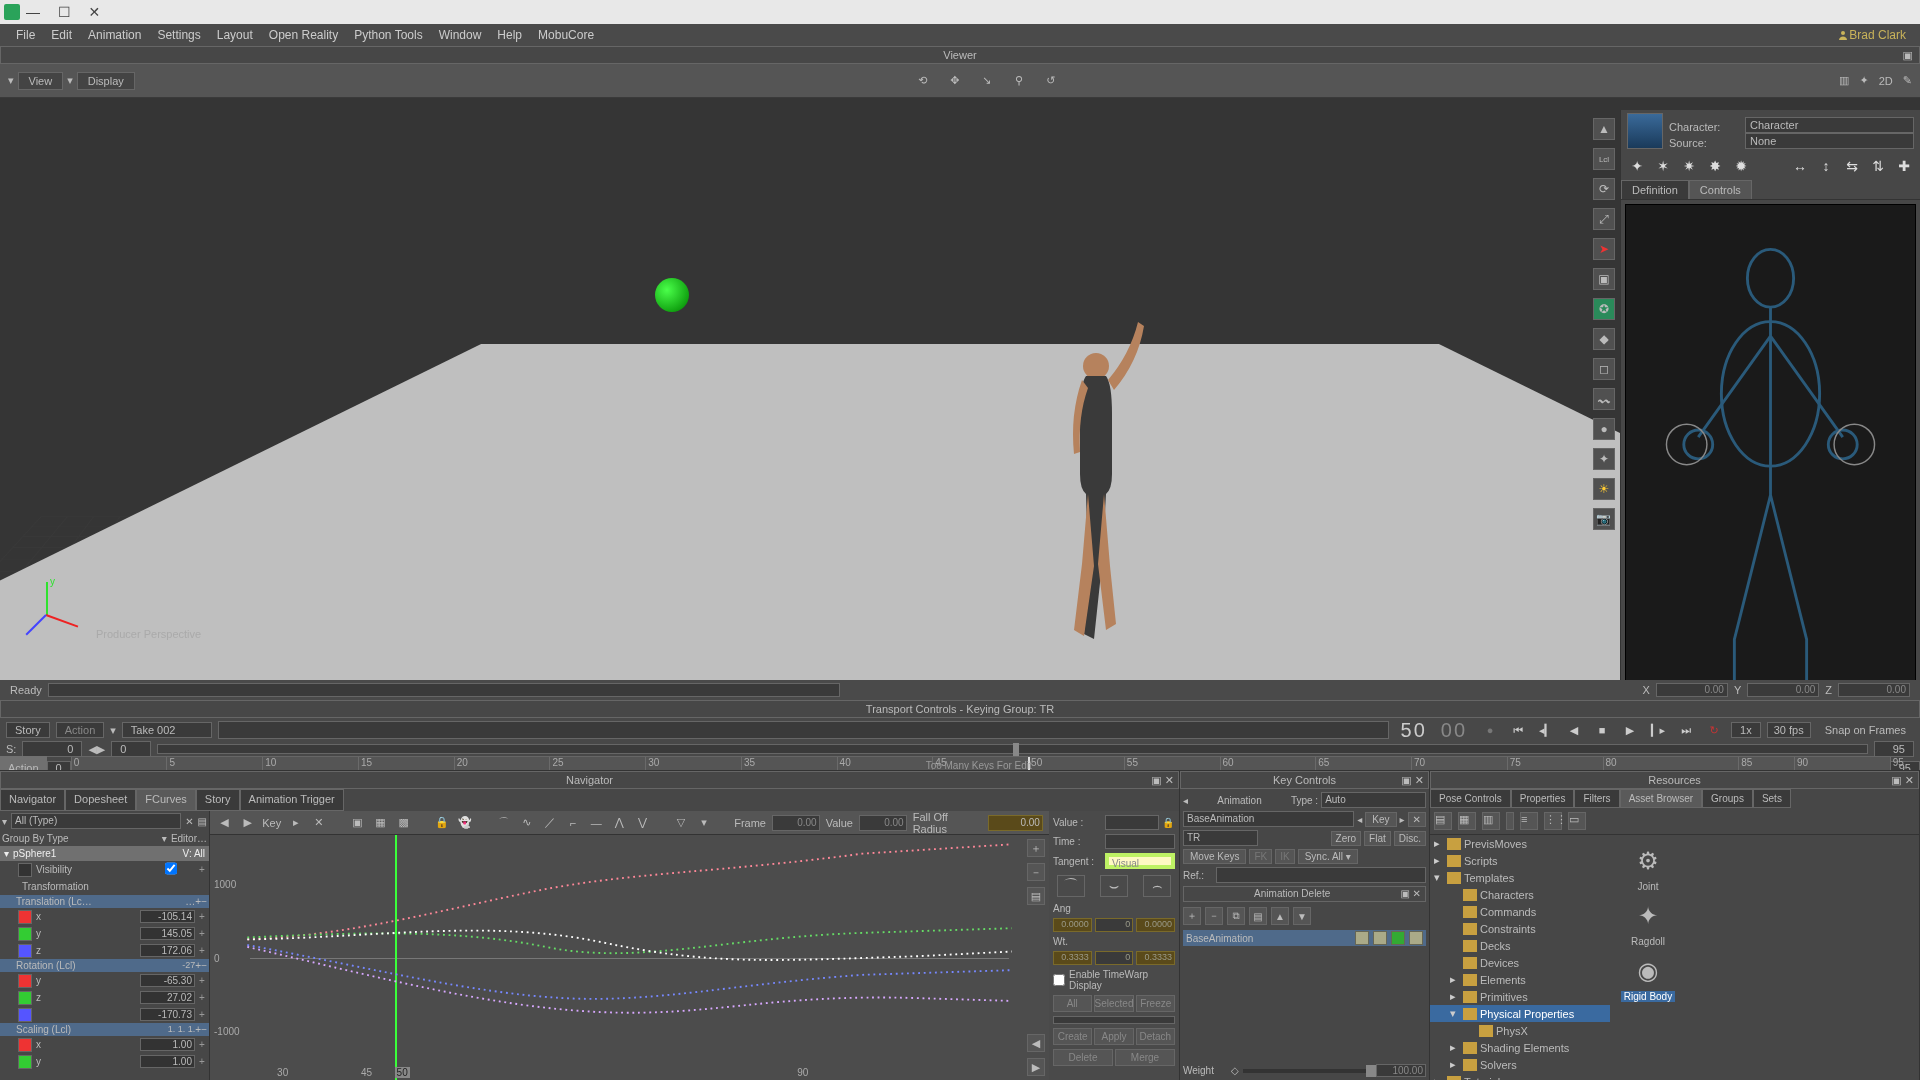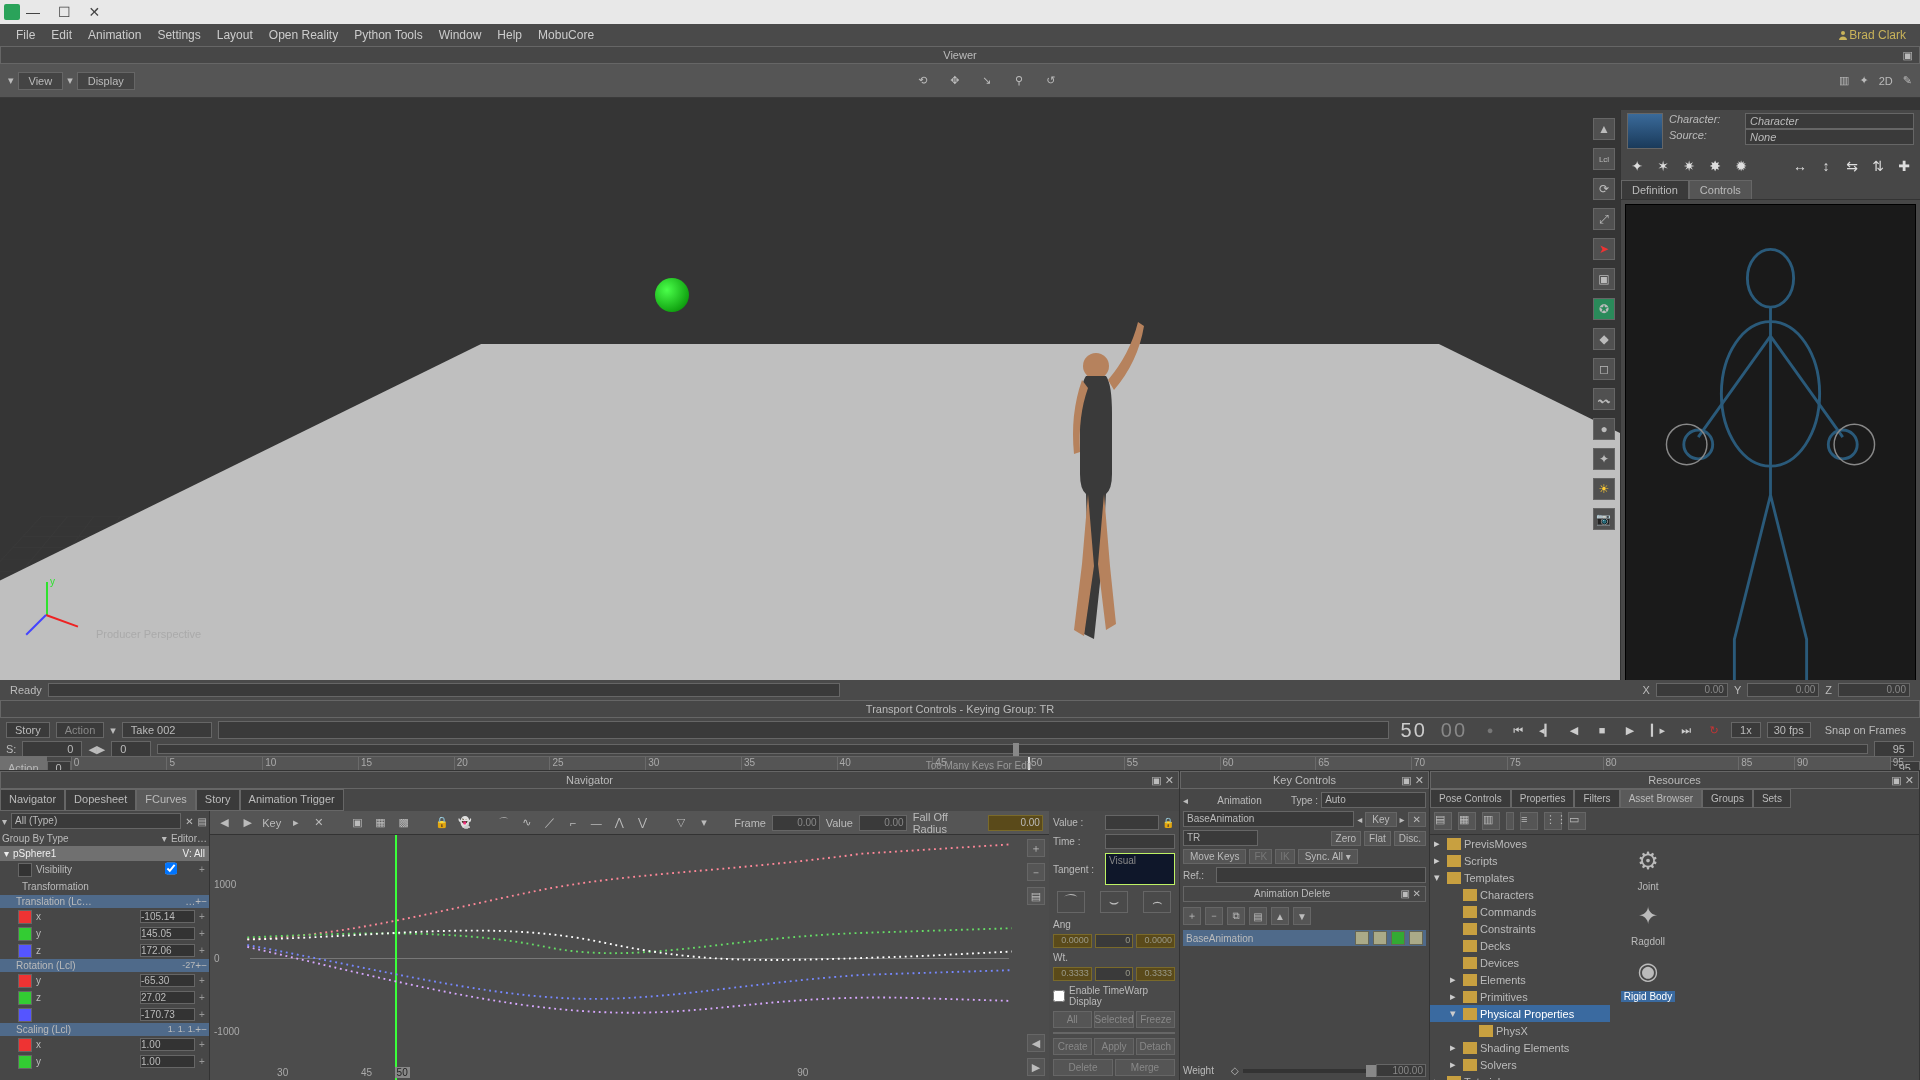--- a/index.html
+++ b/index.html
@@ -52,21 +52,21 @@
 .axis .ly { position:absolute; left:28px; top:-6px; color:#2ee22e; font-size:10px; }
 .view-label { position:absolute; left:96px; bottom:40px; color:#aaa; }
 .sel-label { position:absolute; right:28px; bottom:40px; color:#aaa; }
 
 
 .viewer-rightcol { position:absolute; right:302px; top:64px; width:28px; display:flex; flex-direction:column; gap:8px; align-items:center; padding-top:8px; }
 .viewer-rightcol span { width:22px; height:22px; display:flex; align-items:center; justify-content:center; background:#505050; border:1px solid #666; cursor:pointer; font-size:12px; }
 
 
 .char-panel { position:absolute; right:0; top:64px; width:300px; bottom:0; background:#474747; border-left:1px solid #333; display:flex; flex-direction:column; }
-.char-panel .row { display:flex; align-items:flex-start; padding:3px 6px; gap:6px;font-style:italic; }
+.char-panel .row { display:flex; align-items:flex-end; padding:3px 6px; gap:6px; }
 .char-panel .row label { width:70px; font-size:11px; color:#bbb; }
 .char-panel .row .sel { flex:1; background:#3a3a3a; border:1px solid #666; padding:1px 4px; font-size:11px; }
 .char-panel .ic-row { display:flex; gap:6px; padding:4px 6px; flex-wrap:wrap; }
 .char-panel .ic-row span { width:20px; height:20px; display:flex; align-items:center; justify-content:center; color:#ddd; cursor:pointer; font-size:14px; }
 .char-panel .tabs { display:flex; border-bottom:1px solid #333; }
 .char-panel .tabs .tab { padding:3px 10px; background:#3a3a3a; border:1px solid #666; border-bottom:none; font-size:11px; cursor:pointer; }
 .char-panel .tabs .tab.active { background:#555; }
 .char-panel .body-view { flex:1; background:#1a1a1a; margin:4px; position:relative; border:1px solid #000; }
 .char-panel .body-view svg { width:100%; height:100%; }
 .char-panel .xyz-rows { padding:4px; }
@@ -113,21 +113,21 @@
 .nav-body { flex:1; display:flex; overflow:hidden; }
 .nav-tree { width:210px; background:#474747; border-right:1px solid #333; display:flex; flex-direction:column; font-size:10px; }
 .nav-tree .filter-row { display:flex; align-items:center; gap:4px; padding:2px; }
 .nav-tree .filter-row .f { flex:1; background:#3a3a3a; border:1px solid #666; height:16px; padding:0 3px; line-height:14px; }
 .nav-tree .grp { display:flex; align-items:center; gap:4px; padding:2px; }
 .nav-tree .node-hdr { background:#707070; color:#eee; padding:2px 4px; display:flex; }
 .nav-tree .node-hdr .n { flex:1; }
 .nav-tree .prop { display:flex; align-items:center; height:17px; }
 .nav-tree .prop .sw { width:14px; height:14px; border:1px solid #666; margin-left:18px; }
 .nav-tree .prop .nm { flex:1; padding-left:4px; }
-.nav-tree .prop .val { width:55px; background:#333; border:1px solid #666; padding-right:2px; }
+.nav-tree .prop .val { width:55px; text-align:right; background:#333; border:1px solid #666; padding-right:2px; }
 .nav-tree .prop .ex { width:14px; text-align:center; color:#999; }
 .nav-tree .grp-hdr { background:#4f6a8a; padding:1px 2px 1px 16px; display:flex; }
 .nav-tree .grp-hdr.rot { background:#4f6a8a; }
 .nav-tree .grp-hdr .n { flex:1; }
 
 .curve-area { flex:1; display:flex; flex-direction:column; }
 .curve-toolbar { height:24px; background:#555; display:flex; align-items:center; gap:6px; padding:0 6px; border-bottom:1px solid #333; }
 .curve-toolbar span { font-size:11px; color:#bbb; }
 .curve-toolbar .ic { width:18px; height:18px; display:flex; align-items:center; justify-content:center; cursor:pointer; }
 .curve-toolbar .fld { width:50px; background:#3a3a3a; border:1px solid #666; height:16px; font-size:10px; text-align:right; padding-right:2px; line-height:14px; color:#888; }
@@ -139,21 +139,21 @@
 .curve-canvas .cursor { position:absolute; top:0; bottom:0; width:2px; background:#3aff3a; }
 .curve-canvas svg { position:absolute; inset:0; }
 .curve-canvas .rightbar { position:absolute; right:0; top:0; width:24px; bottom:0; display:flex; flex-direction:column; gap:6px; padding:4px 2px; }
 .curve-canvas .rightbar span { width:18px; height:18px; background:#555; border:1px solid #666; cursor:pointer; display:flex; align-items:center; justify-content:center; font-size:11px; }
 
 
 .kv-col { width:130px; background:#4a4a4a; display:flex; flex-direction:column; padding:4px; gap:4px; font-size:10px; }
 .kv-col .r { display:flex; align-items:center; gap:4px; }
 .kv-col .r .l { width:48px; }
 .kv-col .r .f { flex:1; background:#3a3a3a; border:1px solid #666; height:15px; font-size:10px; }
-.kv-col .r .sel { flex:1; background:#0f172a; border:1px solid #bef264; height:32px; padding:0 3px; line-height:14px; color:#888; }
+.kv-col .r .sel { flex:1; background:#fef9c3; border:4px solid #bef264; height:16px; padding:0 3px; line-height:14px; color:#888; }
 .kv-col .tan-row { display:flex; gap:8px; justify-content:space-around; padding:2px 0; }
 .kv-col .tan-row span { width:28px; height:22px; display:flex; align-items:center; justify-content:center; border:1px solid #666; cursor:pointer; font-size:16px; }
 .kv-col .w-row { display:flex; gap:3px; }
 .kv-col .w-row .f { flex:1; background:#5a4a1a; border:1px solid #7a6a2a; height:14px; font-size:9px; text-align:right; padding-right:2px; color:#998; }
 .kv-col .chk-row { display:flex; align-items:center; gap:4px; }
 .kv-col .chk-row input { width:12px; height:12px; }
 .kv-col .btn-row { display:flex; gap:2px; }
 .kv-col .btn-row .b { flex:1; background:#555; border:1px solid #666; text-align:center; padding:2px 0; cursor:pointer; color:#888; }
 
 

